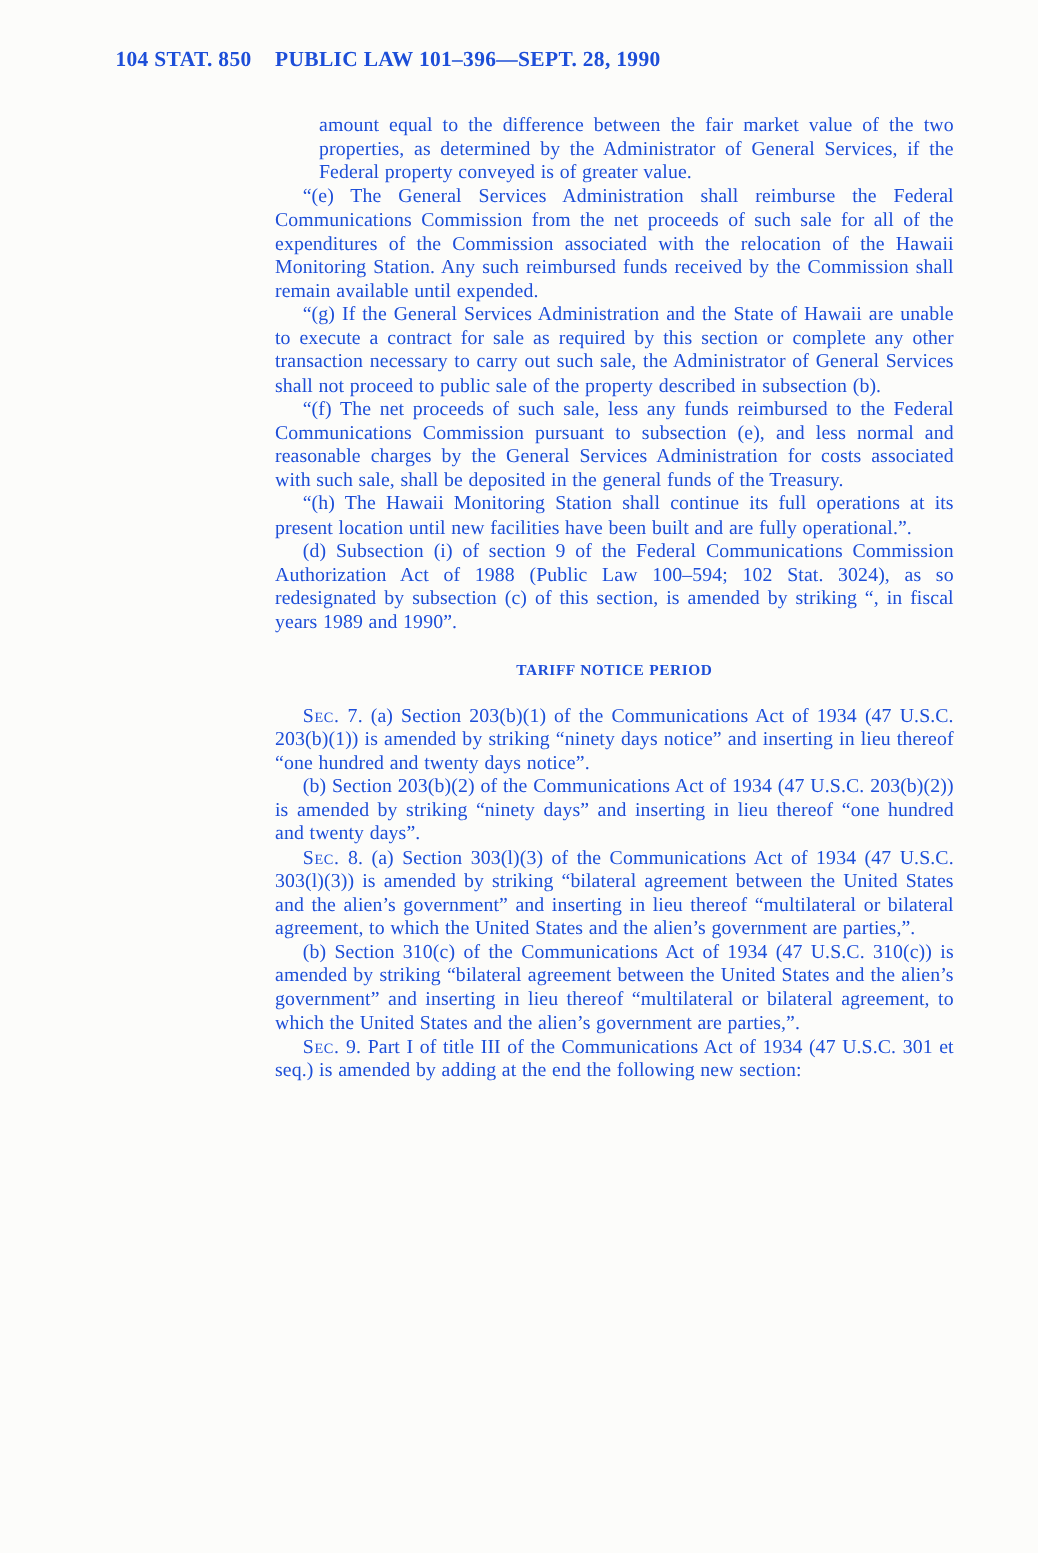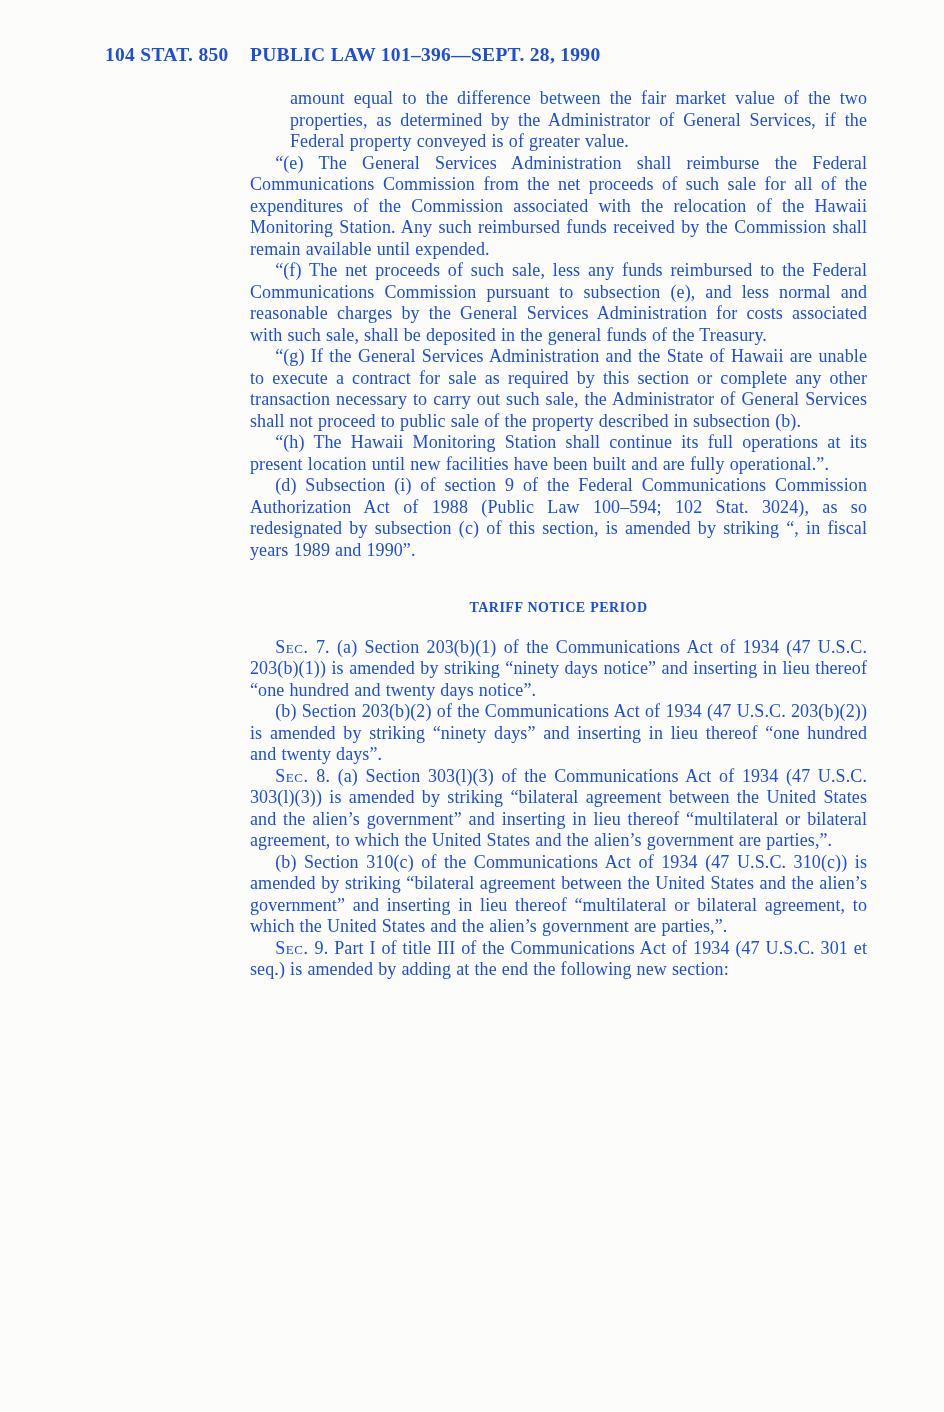--- a/index.html
+++ b/index.html
@@ -36,21 +36,21 @@
   .law-title {
     position: absolute;
     left: 250px;
     width: 617px;
     top: 0;
     text-align: left;
     white-space: nowrap;
   }
   .text-block {
     position: absolute;
-    top: 88px;
+    top: 103px;
     left: 250px;
     width: 617px;
     font-size: 18px;
     line-height: 21.5px;
     text-align: justify;
     letter-spacing: 0.1px;
     word-spacing: 0.5px;
   }
   .text-block p {
     margin: 0;
@@ -59,21 +59,21 @@
   p.continuation {
     margin-left: 40px;
     text-indent: 0;
   }
   h2.crosshead {
     font-size: 14px;
     font-weight: bold;
     text-align: center;
     text-indent: 0;
     letter-spacing: 0.5px;
-    margin: 36px 0 18px 0;
+    margin: 24px 0 18px 0;
   }
   .sc {
     font-variant: small-caps;
     letter-spacing: 0.6px;
   }
 </style>
 </head>
 <body>
 
 <div class="page">
@@ -82,23 +82,23 @@
     <span class="stat-number">104 STAT. 850</span>
     <span class="law-title">PUBLIC LAW 101–396—SEPT. 28, 1990</span>
   </div>
 
   <div class="text-block">
 
     <p class="continuation">amount equal to the difference between the fair market value of the two properties, as determined by the Administrator of General Services, if the Federal property conveyed is of greater value.</p>
 
     <p>“(e) The General Services Administration shall reimburse the Federal Communications Commission from the net proceeds of such sale for all of the expenditures of the Commission associated with the relocation of the Hawaii Monitoring Station. Any such reimbursed funds received by the Commission shall remain available until expended.</p>
 
+    <p>“(g) If the General Services Administration and the State of Hawaii are unable to execute a contract for sale as required by this section or complete any other transaction necessary to carry out such sale, the Administrator of General Services shall not proceed to public sale of the property described in subsection (b).</p>
+
     <p>“(f) The net proceeds of such sale, less any funds reimbursed to the Federal Communications Commission pursuant to subsection (e), and less normal and reasonable charges by the General Services Administration for costs associated with such sale, shall be deposited in the general funds of the Treasury.</p>
-
-    <p>“(g) If the General Services Administration and the State of Hawaii are unable to execute a contract for sale as required by this section or complete any other transaction necessary to carry out such sale, the Administrator of General Services shall not proceed to public sale of the property described in subsection (b).</p>
 
     <p>“(h) The Hawaii Monitoring Station shall continue its full operations at its present location until new facilities have been built and are fully operational.”.</p>
 
     <p>(d) Subsection (i) of section 9 of the Federal Communications Commission Authorization Act of 1988 (Public Law 100–594; 102 Stat. 3024), as so redesignated by subsection (c) of this section, is amended by striking “, in fiscal years 1989 and 1990”.</p>
 
     <h2 class="crosshead">TARIFF NOTICE PERIOD</h2>
 
     <p><span class="sc">Sec.</span><span> 7. (a) Section 203(b)(1) of the Communications Act of 1934 (47 U.S.C. 203(b)(1)) is amended by striking “ninety days notice” and inserting in lieu thereof “one hundred and twenty days notice”.</span></p>
 
     <p>(b) Section 203(b)(2) of the Communications Act of 1934 (47 U.S.C. 203(b)(2)) is amended by striking “ninety days” and inserting in lieu thereof “one hundred and twenty days”.</p>

